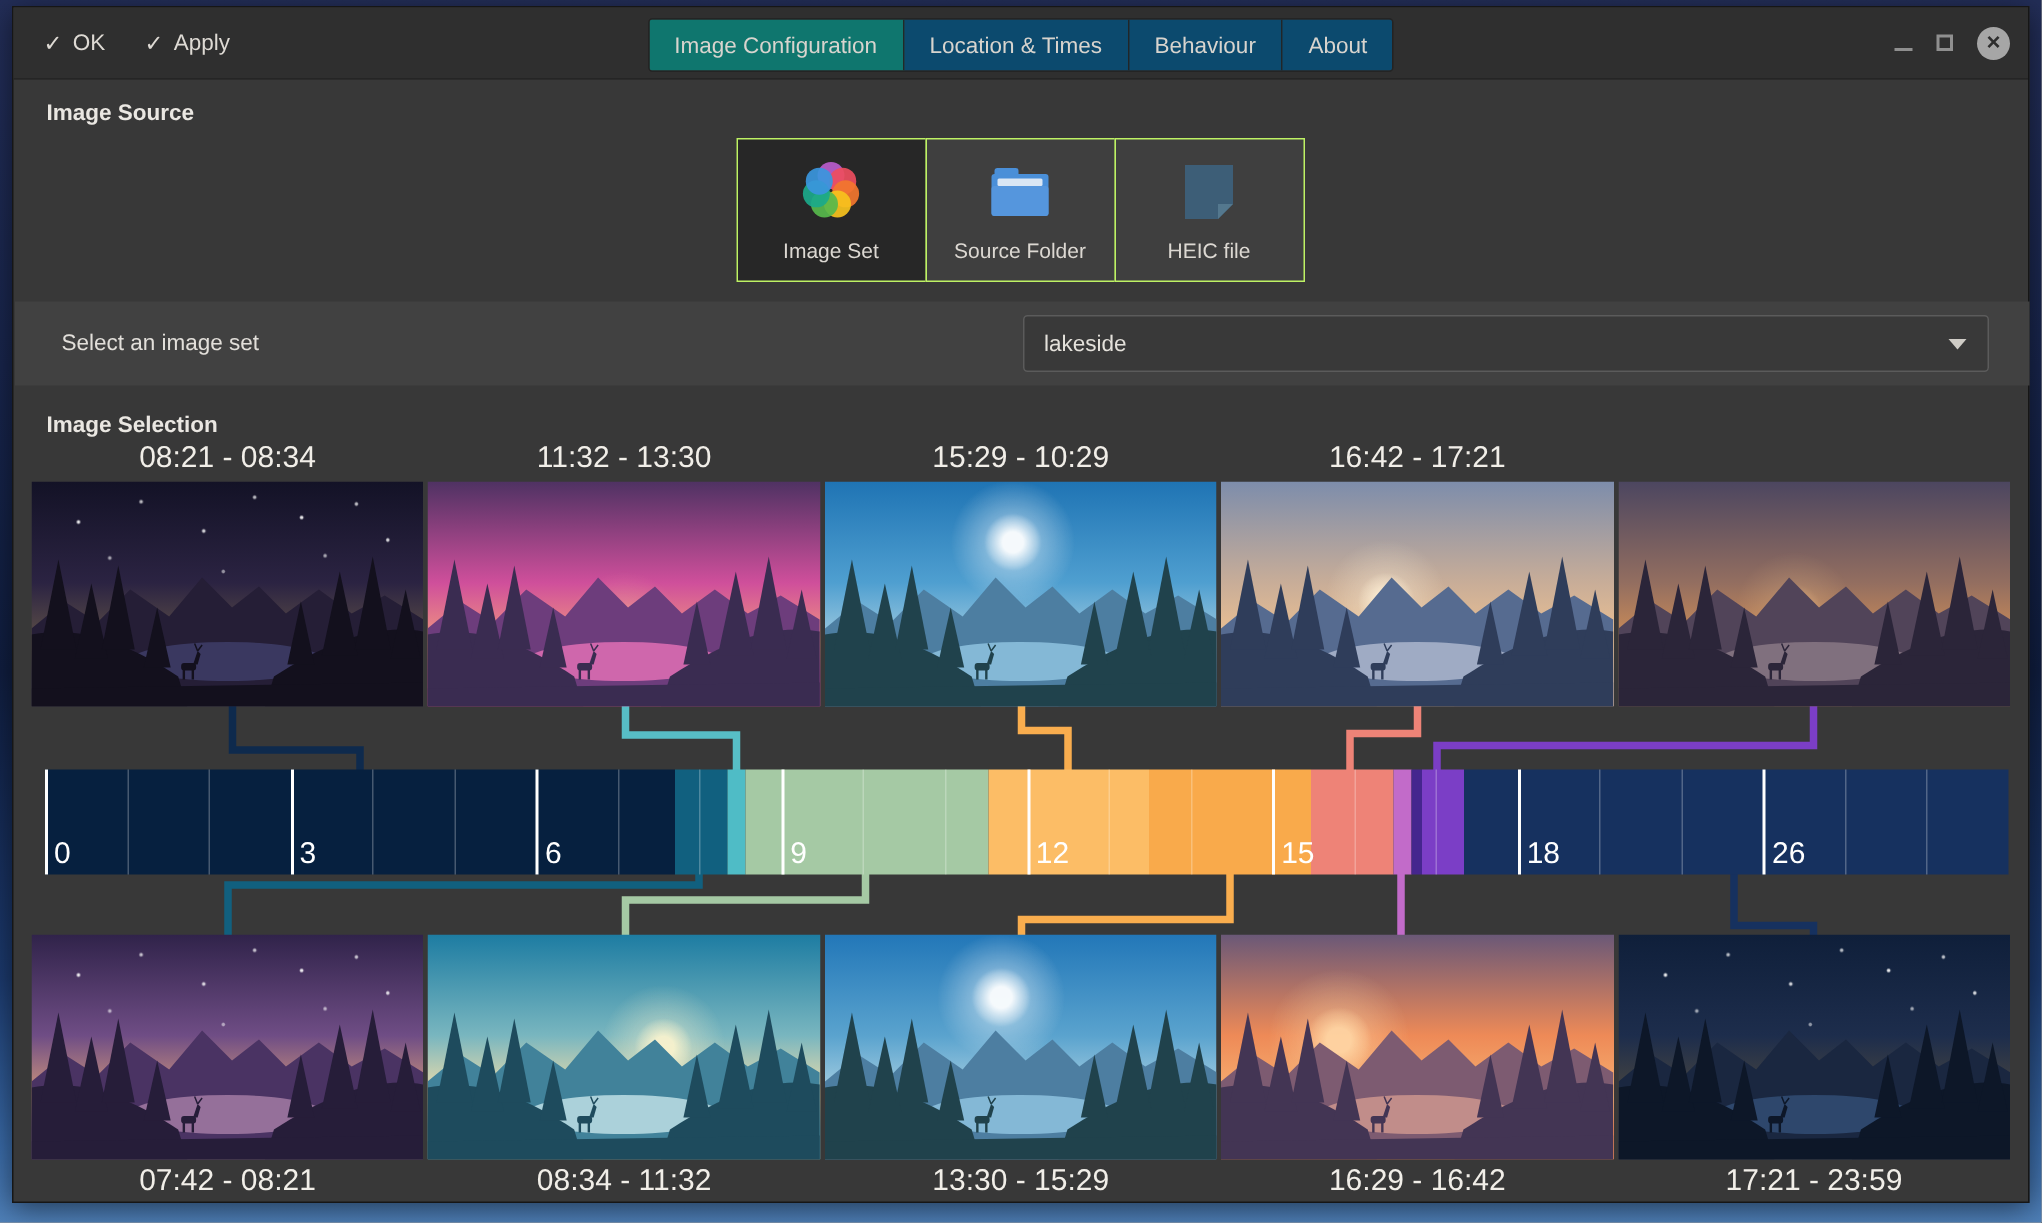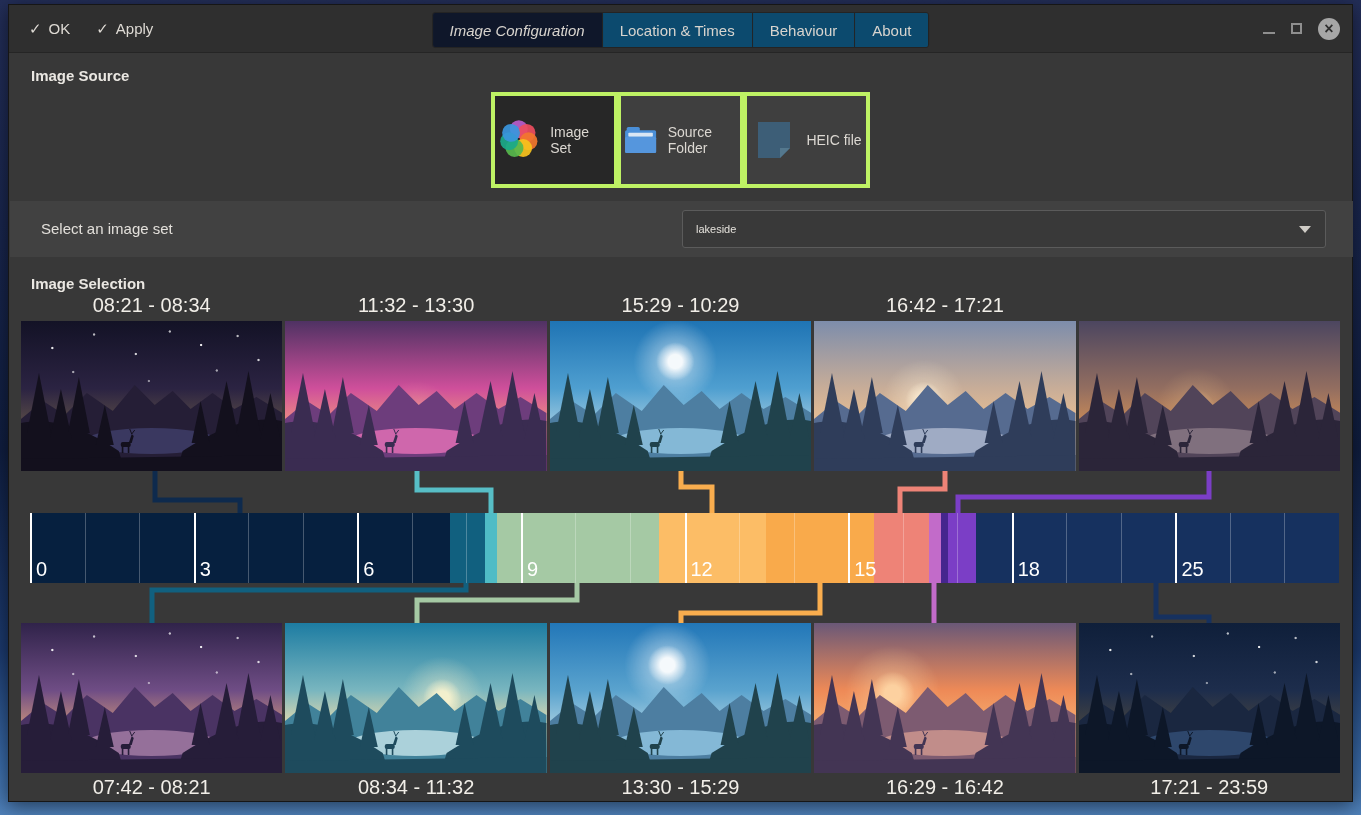--- a/index.html
+++ b/index.html
@@ -14,39 +14,39 @@
   .titlebar{position:absolute;left:0;top:0;width:100%;height:47px;background:#2f2f2f;
     border-bottom:1px solid #252525;display:flex;align-items:center;}
   .tb-left{display:flex;align-items:center;gap:26px;padding-left:20px;z-index:2;}
   .tb-btn{display:flex;align-items:center;gap:7px;color:#dedad4;font-size:15px;cursor:default;}
   .tb-btn .chk{font-size:15px;color:#dedad4;}
   .tabs{position:absolute;left:50%;top:7px;transform:translateX(-50%);display:flex;height:34px;
     border-radius:3px;overflow:hidden;border:1px solid #242424;}
   .tab{display:flex;align-items:center;padding:0 17px;font-size:15px;color:#d8d4ce;
     background:#0c4a6e;border-right:1px solid #242424;white-space:nowrap;}
   .tab:last-child{border-right:none;}
-  .tab.active{background:#0f172a;font-style:italic;}
+  .tab.active{background:#0f766e;}
   .tb-right{margin-left:auto;display:flex;align-items:center;gap:16px;padding-right:12px;z-index:2;}
   .wc-min{width:12px;height:2px;background:#8f8f8f;margin-top:8px;}
   .wc-max{width:11px;height:11px;border:2px solid #8f8f8f;box-sizing:border-box;}
   .wc-close{width:22px;height:22px;border-radius:50%;background:#a6a6a6;color:#2e2e2e;
     display:flex;align-items:center;justify-content:center;font-size:16px;font-weight:bold;line-height:1;}
   
   .section-h{position:absolute;left:22px;color:#eae7e2;font-size:15px;font-weight:bold;z-index:3;}
   #src-heading{top:62px;text-align:right;} #sel-heading{top:270px;}
   .src-row{position:absolute;left:0;top:87px;width:100%;display:flex;justify-content:center;z-index:3;}
-  .src-btn{width:127px;height:96px;background:#3f3f3f;border:4px solid #bef264;box-sizing:border-box;
-    display:flex;flex-direction:row;align-items:center;justify-content:center;gap:8px;margin-left:-1px;}
+  .src-btn{width:127px;height:96px;background:#3f3f3f;border:1px solid #bef264;box-sizing:border-box;
+    display:flex;flex-direction:column;align-items:center;justify-content:center;gap:8px;margin-left:-1px;}
   .src-btn.selected{background:#272727;}
   .src-btn .lbl{color:#dcd8d2;font-size:14px;}
   .select-row{position:absolute;left:1px;top:196px;width:1343px;height:56px;background:#414141;z-index:3;}
   .select-row .lbl{position:absolute;left:31px;top:19px;color:#e2dfda;font-size:15px;}
   .dropdown{position:absolute;left:672px;top:9px;width:644px;height:38px;background:#393939;
     border:1px solid #5b5b5b;border-radius:3px;box-sizing:border-box;display:flex;align-items:center;}
-  .dropdown .val{color:#e4e1db;font-size:11px;padding-left:13px;}
+  .dropdown .val{color:#e4e1db;font-size:15px;padding-left:13px;}
   .dd-arrow{margin-left:auto;margin-right:14px;width:0;height:0;
     border-left:6px solid transparent;border-right:6px solid transparent;border-top:7px solid #cfccc6;}
   
   .labels-row{position:absolute;left:21px;width:1319px;display:grid;grid-template-columns:repeat(5,1fr);
     grid-gap:3px;z-index:3;}
   #top-labels{top:294px;} #bottom-labels{top:776px;}
   .tlabel{text-align:center;color:#f1eee8;font-size:20px;}
   .thumbs-row{position:absolute;left:21px;width:1319px;height:150px;display:grid;
     grid-template-columns:repeat(5,1fr);grid-gap:3px;z-index:3;}
   #top-thumbs{top:321px;} #bottom-thumbs{top:623px;}
@@ -344,21 +344,21 @@
     <div class="tick minor" style="left: 763.583px;"></div>
     <div class="tick major" style="left: 818.125px;"></div>
     <div class="ticklabel" style="left: 824.125px;">15</div>
     <div class="tick minor" style="left: 872.667px;"></div>
     <div class="tick minor" style="left: 927.208px;"></div>
     <div class="tick major" style="left: 981.75px;"></div>
     <div class="ticklabel" style="left: 987.75px;">18</div>
     <div class="tick minor" style="left: 1036.29px;"></div>
     <div class="tick minor" style="left: 1090.83px;"></div>
     <div class="tick major" style="left: 1145.38px;"></div>
-    <div class="ticklabel" style="left: 1151.38px;">25</div>
+    <div class="ticklabel" style="left: 1151.38px;">26</div>
     <div class="tick minor" style="left: 1199.92px;"></div>
     <div class="tick minor" style="left: 1254.46px;"></div>
   </div>
 <div class="thumbs-row" id="bottom-thumbs">
     <div class="thumb">
     <div class="sky" style="background: linear-gradient(rgb(48, 35, 74) 0%, rgb(111, 77, 133) 45%, rgb(208, 151, 122) 72%, rgb(111, 77, 133) 86%);"></div>
     <div class="sun"></div>
     <div class="stars" style="display: block;"></div>
     <svg class="scene" viewBox="0 0 262 150" preserveAspectRatio="none">
       <path class="far" d="M0,98 L22,80 L44,94 L66,72 L92,90 L114,64 L134,84 L152,70 L170,88 L192,72 L214,88 L236,76 L262,92 L262,150 L0,150 Z" fill="#4a3363"></path>

